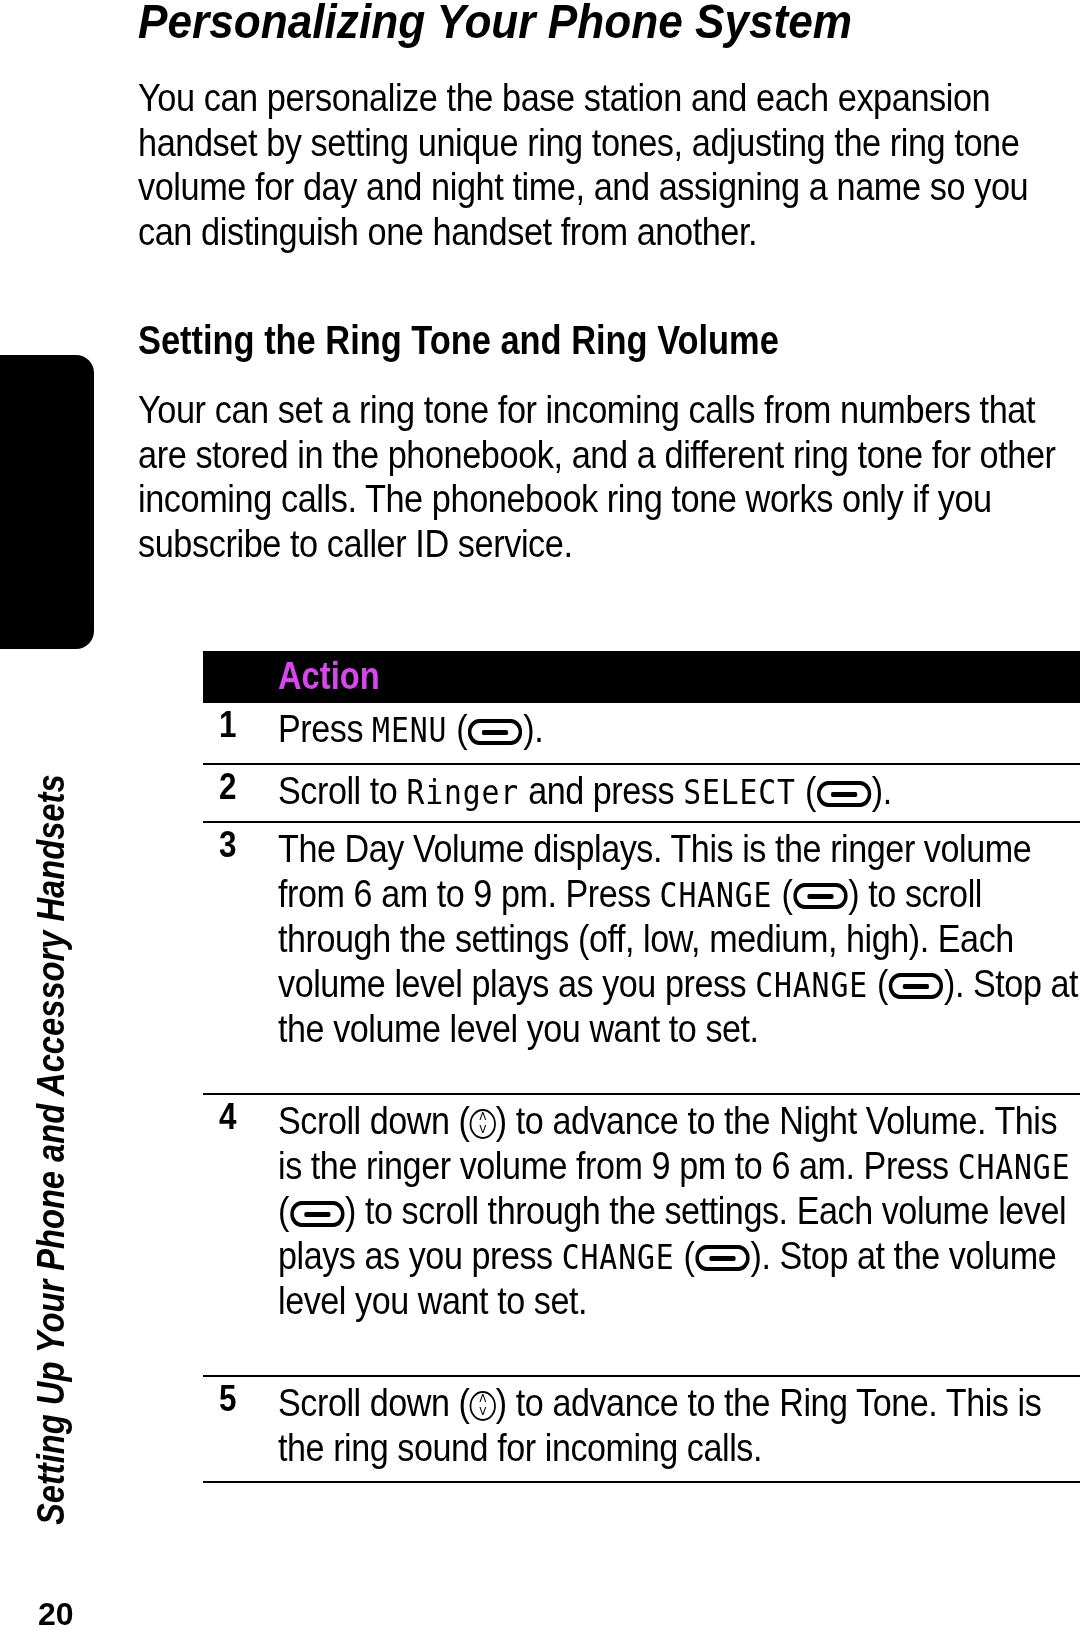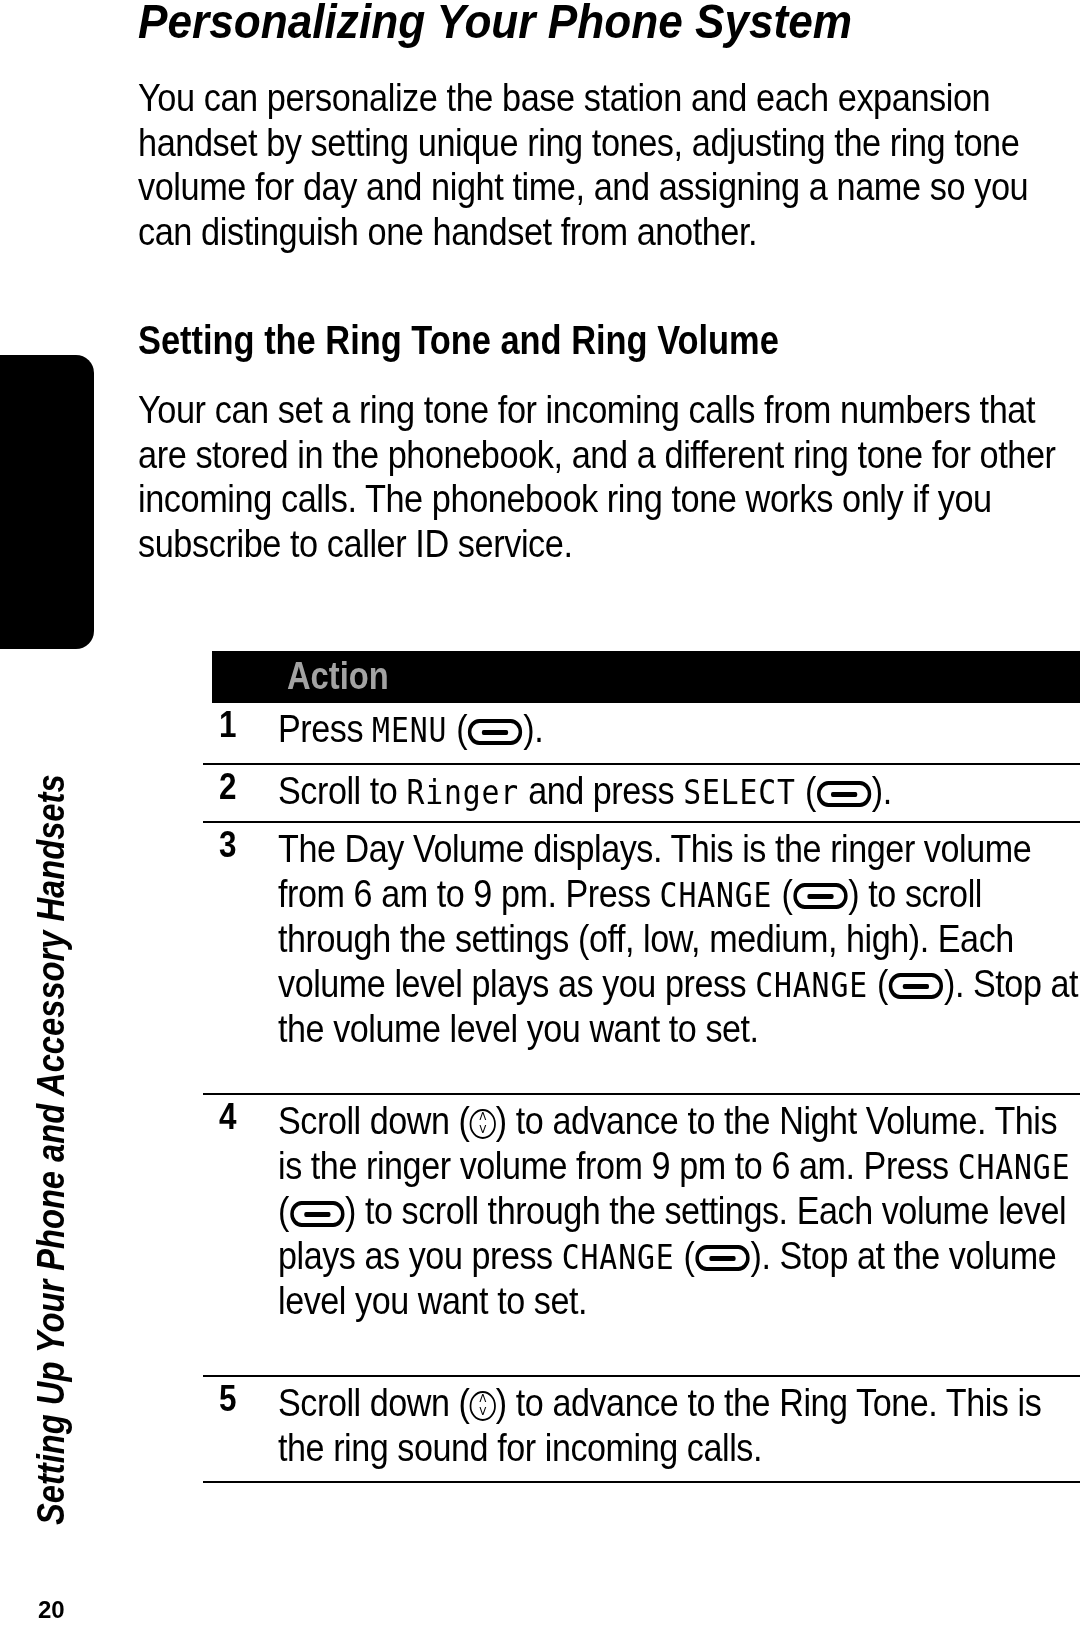--- a/index.html
+++ b/index.html
@@ -11,23 +11,23 @@
           letter-spacing:-0.5px; transform:scaleX(0.88); transform-origin:left top; width:1070px; }
   .intro { top:76px; }
   .h2 { position:absolute; left:138px; top:318px; margin:0; font-size:40px; font-weight:bold; white-space:nowrap;
         transform:scaleX(0.86); transform-origin:left top; }
   .para2 { top:388px; }
   .tab { position:absolute; left:0; top:355px; width:94px; height:294px; background:#000;
          border-radius:0 18px 18px 0; }
   .side { position:absolute; left:30px; top:1525px; transform:rotate(-90deg); transform-origin:left top;
           font-size:38px; font-weight:bold; font-style:italic; white-space:nowrap; }
   .side span { display:inline-block; transform:scaleX(0.86); transform-origin:left center; }
-  .pagenum { position:absolute; left:38px; top:1596px; font-size:24px; font-weight:bold; }
+  .pagenum { position:absolute; left:38px; top:1596px; font-size:32px; font-weight:bold; }
   .table { position:absolute; left:203px; top:651px; width:877px; }
-  .thead { background:#000; color:#a3a3a3; height:52px; position:relative;margin-left:9px; }
+  .thead { background:#000; color:#d946ef; height:52px; position:relative; }
   .thead span { position:absolute; left:75px; top:4px; font-size:38px; font-weight:bold;
                 transform:scaleX(0.86); transform-origin:left top; }
   .row { position:relative; border-bottom:2px solid #000; }
   .row .num { position:absolute; left:16px; top:0; font-size:37px; font-weight:bold; line-height:44.5px;
               transform:scaleX(0.85); transform-origin:left top; }
   .row .txt { margin-left:75px; font-size:39px; line-height:44.5px; letter-spacing:-0.5px;
               width:920px; transform:scaleX(0.875); transform-origin:left top; }
   .lcd { font-family:"DejaVu Sans Mono", monospace; font-size:34px; letter-spacing:1px; }
   .key { display:inline-block; width:62px; height:26px; border:4px solid #000; border-radius:14px;
          vertical-align:middle; position:relative; box-sizing:border-box; margin:0 1px; }

